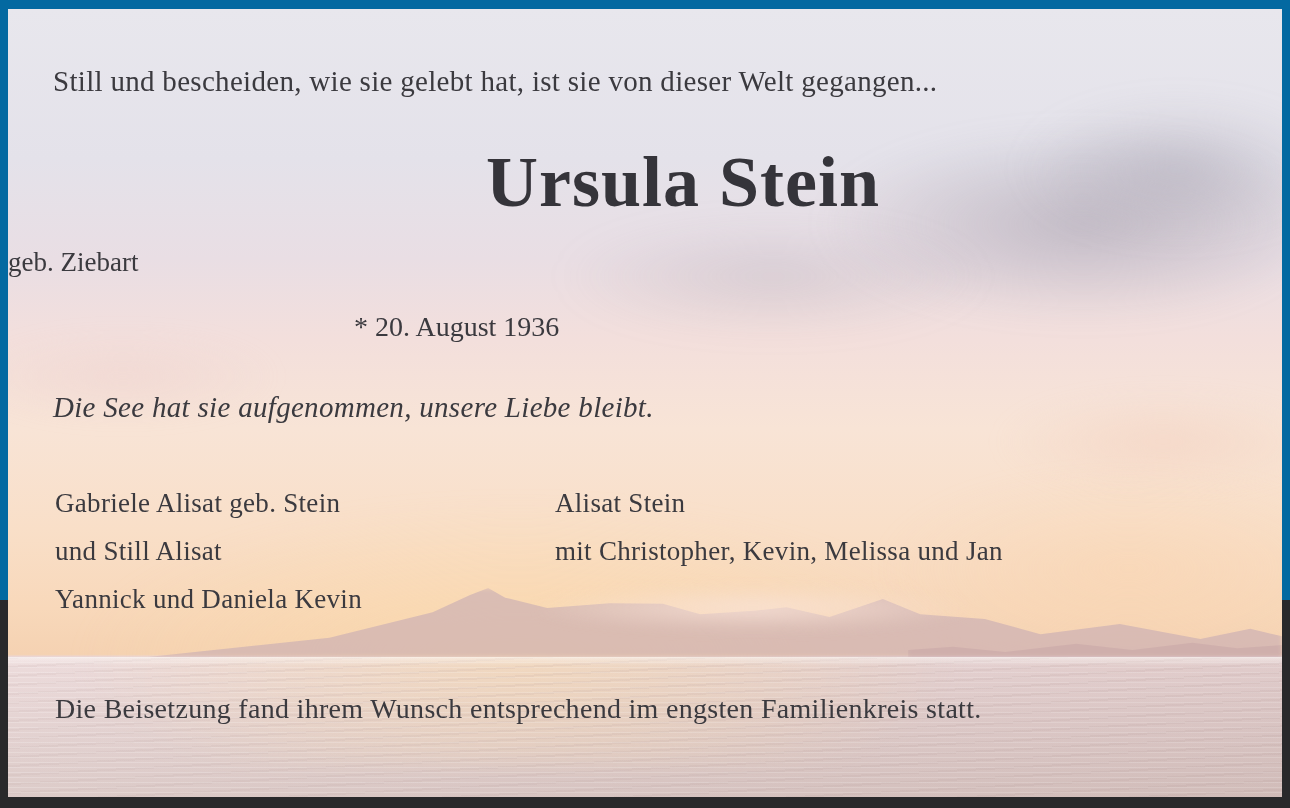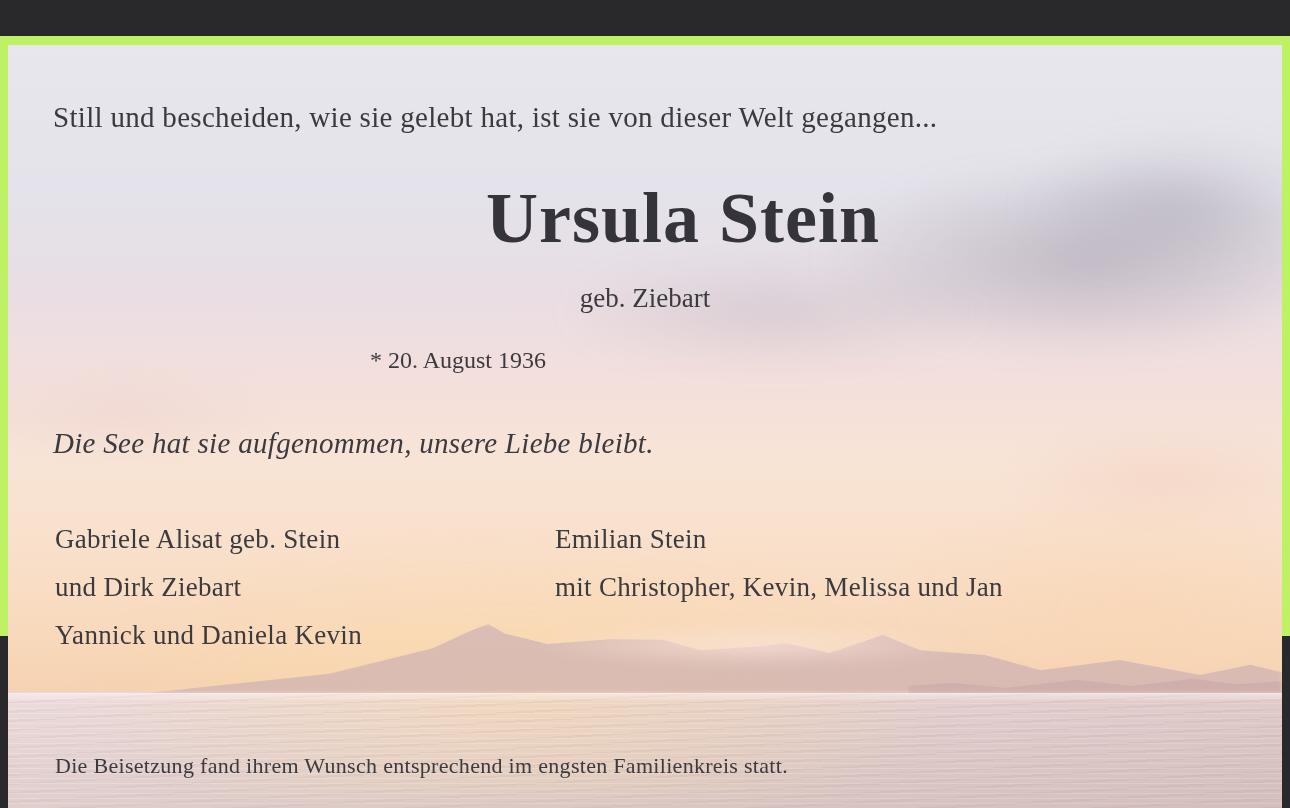--- a/index.html
+++ b/index.html
@@ -1,18 +1,18 @@
 <!DOCTYPE html>
 <html><head>
 <meta charset="utf-8">
 <style>
   html,body{margin:0;padding:0;background:#29292b;}
   body{width:1290px;height:808px;overflow:hidden;
        font-family:"Liberation Serif","DejaVu Serif",serif;}
-  .frame{position:relative;width:1290px;height:600px;background:#bef264;margin-top:36px;}
+  .frame{position:relative;width:1290px;height:600px;background:#0369a1;}
   .card{position:absolute;left:8px;top:9px;width:1274px;height:788px;overflow:hidden;
     background:linear-gradient(180deg,
       #e8e7ed 0%,
       #e4e2ea 19%,
       #e9dee4 31.7%,
       #f3dfdc 41.9%,
       #f8e4d6 53.3%,
       #f9dfc8 66%,
       #f8d8ba 76.1%,
       #f5d2b2 81.9%,
@@ -57,29 +57,29 @@
     background:
       linear-gradient(180deg,rgba(255,252,250,0.5),rgba(255,252,250,0) 9px),
       linear-gradient(90deg,rgba(255,255,255,0.14),rgba(150,120,115,0.10)),
       repeating-linear-gradient(180deg,rgba(255,255,255,0.20) 0 1px,rgba(255,255,255,0) 1px 5px),
       repeating-linear-gradient(177deg,rgba(176,148,146,0.12) 0 2px,rgba(176,148,146,0) 2px 9px);}
   .content{position:absolute;inset:0;color:#3b3a3f;}
   .content p,.content h1,.content div,.content span{margin:0;position:absolute;}
   .opening{left:45px;top:56px;font-size:29px;letter-spacing:.3px;}
   .name{left:0;top:134px;width:100%;text-align:center;font-size:72px;font-weight:700;
         color:#35343a;letter-spacing:1px;line-height:1.1;padding-left:38px;}
-  .maiden{left:0;top:238px;width:100%;text-align:center;font-size:27px;}
-  .birth{left:362px;top:302px;font-size:24px;}
+  .maiden{left:0;top:238px;width:100%;text-align:left;font-size:27px;}
+  .birth{left:346px;top:302px;font-size:28px;}
   .death{left:634px;top:302px;font-size:28px;}
   .motto{left:45px;top:382px;font-size:29px;letter-spacing:.3px;font-style:italic;}
   .mourners{top:470px;font-size:27px;line-height:48px;letter-spacing:.3px;}
   .mourners-left{left:47px;}
   .mourners-right{left:547px;}
   .mourners .mline{position:static;display:block;}
-  .closing{left:47px;top:708px;font-size:22px;letter-spacing:.3px;}
+  .closing{left:47px;top:684px;font-size:28px;letter-spacing:.3px;}
 </style>
 </head>
 <body>
 
 <div class="frame">
   <div class="card">
 
     <div class="layer glow1"></div>
     <div class="layer glow2"></div>
     <div class="layer cloud cloud1"></div>
@@ -98,26 +98,26 @@
       <h1 class="name">Ursula Stein</h1>
 
       <p class="maiden">geb. Ziebart</p>
 
       <span class="birth">* 20. August 1936</span>
 
       <p class="motto">Die See hat sie aufgenommen, unsere Liebe bleibt.</p>
 
       <div class="mourners mourners-left">
         <span class="mline">Gabriele Alisat geb. Stein</span>
-        <span class="mline">und Dirk Ziebart</span>
+        <span class="mline">und Still Alisat</span>
         <span class="mline">Yannick und Daniela Kevin</span>
       </div>
 
       <div class="mourners mourners-right">
-        <span class="mline">Emilian Stein</span>
+        <span class="mline">Alisat Stein</span>
         <span class="mline">mit Christopher, Kevin, Melissa und Jan</span>
       </div>
 
       <p class="closing">Die Beisetzung fand ihrem Wunsch entsprechend im engsten Familienkreis statt.</p>
     </div>
 
   </div>
 </div>
 
 </body></html>

